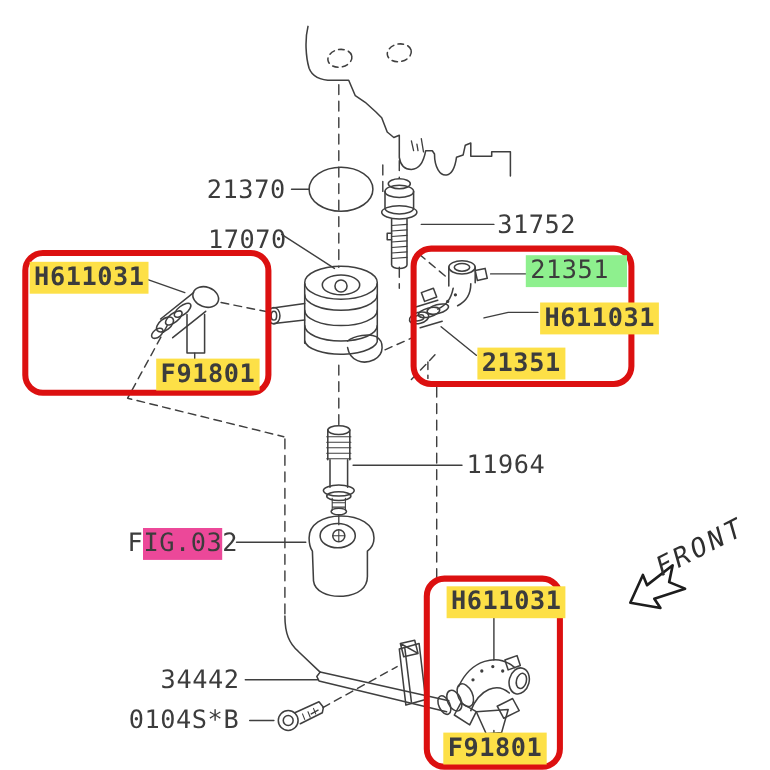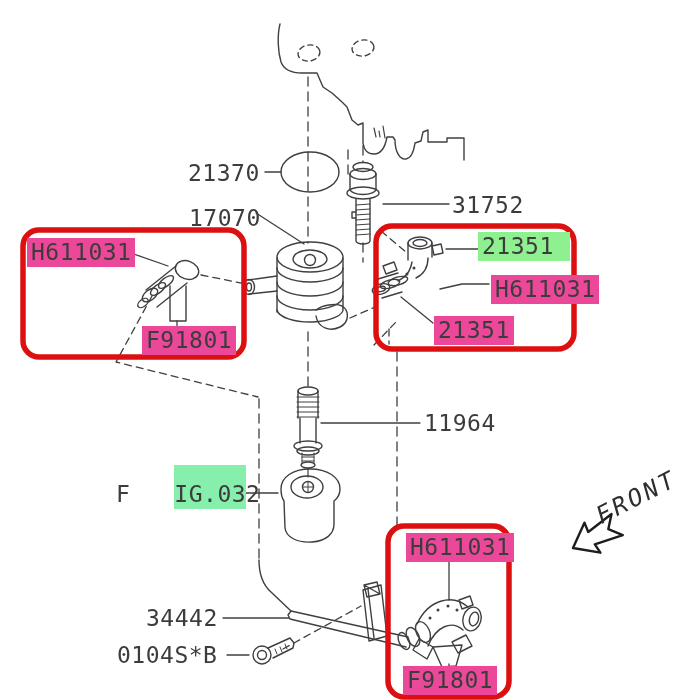--- a/index.html
+++ b/index.html
@@ -1,23 +1,23 @@
 <!DOCTYPE html>
 <html><head>
 <meta charset="utf-8">
 <style>
   html,body{margin:0;padding:0;background:#fff;}
   .stage{position:relative;width:692px;height:700px;background:#ffffff;overflow:hidden;
          font-family:"DejaVu Sans Mono",monospace;}
   svg.art{position:absolute;left:0;top:0;}
   .lbl{position:absolute;font-size:23px;line-height:1.05;color:#3c3c3c;
        letter-spacing:0.5px;white-space:nowrap;}
-  .hl-green{background:#ec4899;padding:1px 4px 2px;}
+  .hl-green{background:#fde047;padding:1px 4px 2px;font-weight:bold;}
   .hl-green-wide{background:#8ef08e;padding:1px 16px 2px 4px;margin-left:-4px;}
-  .hl-yellow{background:#86efac;padding:16px 0 2px;margin-left:44px;}
+  .hl-yellow{background:#ec4899;padding:1px 0 2px;}
   .front-label{transform:rotate(-27deg);transform-origin:0 50%;
        font-size:24px;font-style:italic;letter-spacing:3px;color:#2e2e2e;}
 </style>
 </head>
 <body>
 
 <div class="stage">
 
   <svg class="art" width="700" height="700" viewBox="0 0 700 700" fill="none" stroke="#3f3f3f" stroke-width="1.4" stroke-linecap="round" stroke-linejoin="round">
 

